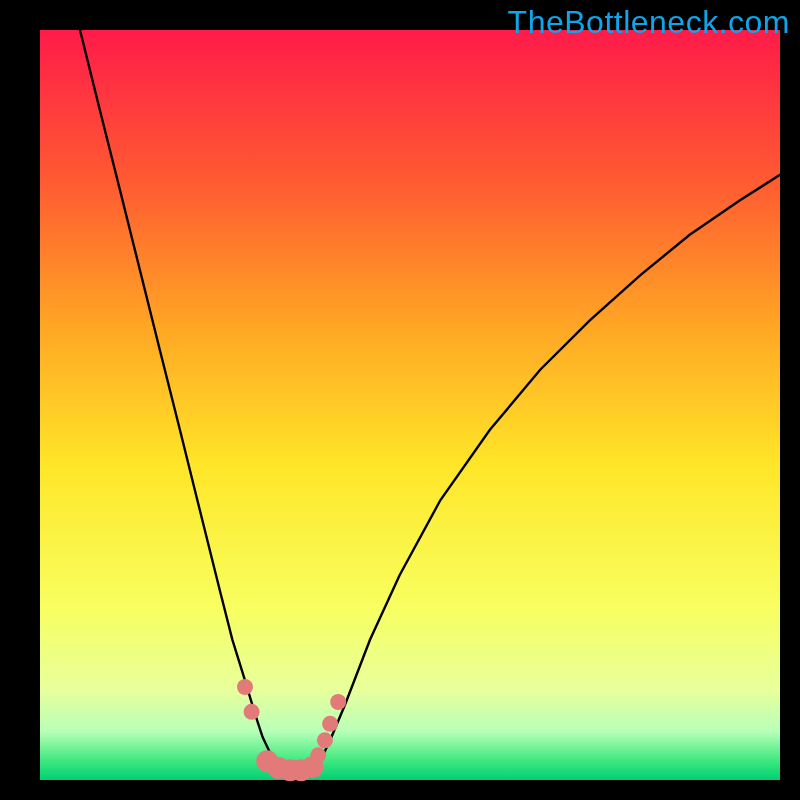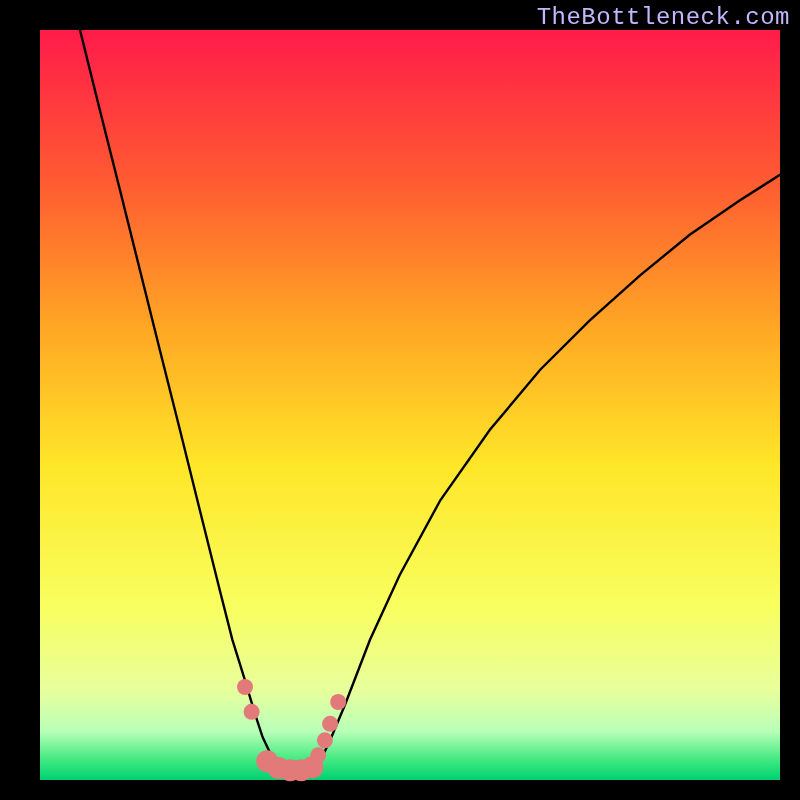--- a/index.html
+++ b/index.html
@@ -15,23 +15,23 @@
     left: 0;
     top: 0;
     width: 800px;
     height: 800px;
     background: #000;
   }
   .watermark {
     position: absolute;
     top: 4px;
     right: 10px;
-    color: #c4b5fd;
-    font-family: Liberation Mono, monospace;
-    font-size: 24px;
+    color: #0ea5e9;
+    font-family: Liberation Sans, sans-serif;
+    font-size: 32px;
     font-weight: 500;
     letter-spacing: 0.5px;
   }
   svg {
     position: absolute;
     left: 0;
     top: 0;
   }
 </style>
 </head>

